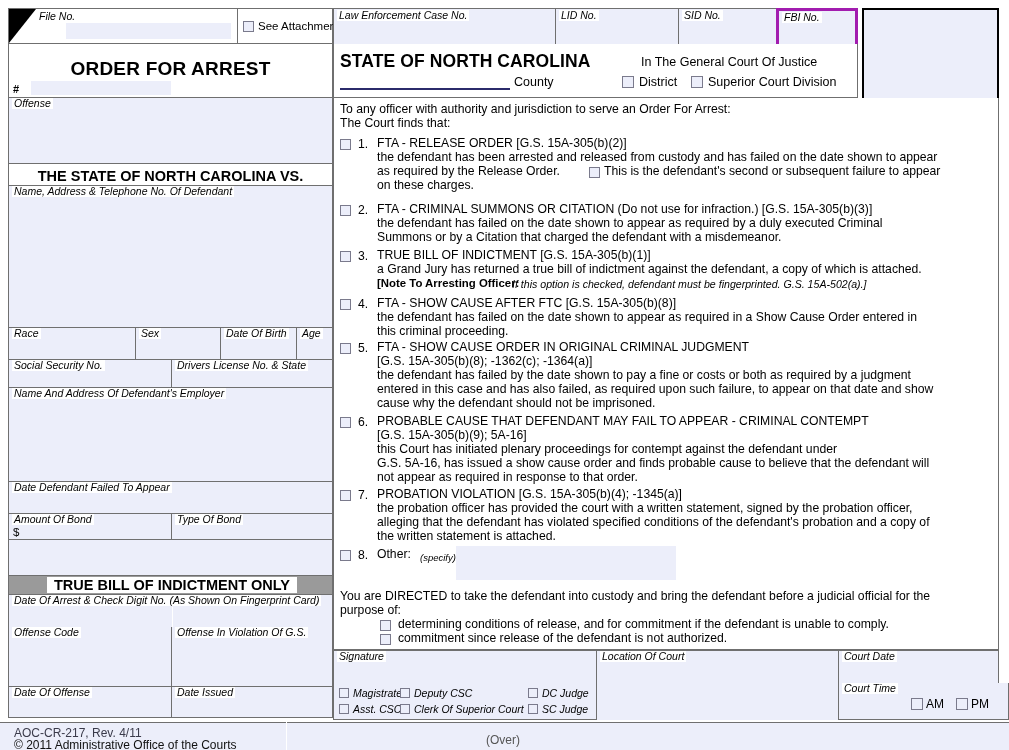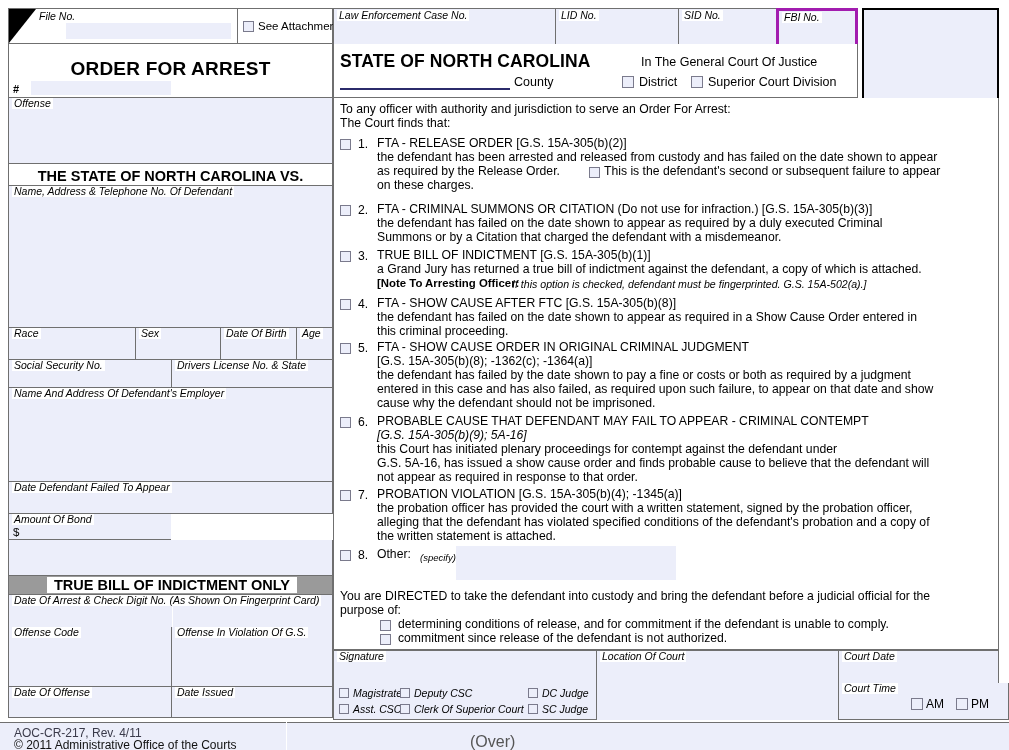--- a/index.html
+++ b/index.html
@@ -63,21 +63,21 @@
     font-size:12.2px;
     line-height:13.6px;
     color:#000;
   }
   .itemnum{font-size:12.2px;}
   .note-b{font-weight:bold;font-size:11.4px;}
   .note-i{font-style:italic;font-size:10.6px;}
   .specify{font-style:italic;font-size:9.5px;}
   .sigopt{font-style:italic;font-size:10.5px;white-space:nowrap;}
   .footer{font-size:12px;color:#3a3a4a;}
-  .over{font-size:16px;color:#555;}
+  .over{font-size:12px;color:#555;margin-left:16px;}
   .ampm{font-size:12px;}
 </style>
 </head>
 <body>
 
 <div id="page" class="abs" style="position:relative;">
 
   <div class="abs" style="left:8px;top:8px;width:230px;height:36px;border:1px solid #6f6f6f;border-right:none;background:#fff;">
     <div class="abs lbl" style="left:30px;top:2px;">File No.</div>
     <div class="abs fill" style="left:57px;top:14px;width:165px;height:16px;"></div>
@@ -164,20 +164,24 @@
 
   <div class="abs" style="left:8px;top:482px;width:325px;height:32px;border:1px solid #6f6f6f;border-top:none;background:#eceefa;">
     <div class="abs lbl" style="left:3px;top:0px;background:#fff;padding:0 2px;">Date Defendant Failed To Appear</div>
     <div class="abs fill" style="left:0;top:12px;width:100%;height:19px;"></div>
   </div>
 
   <div class="abs" style="left:8px;top:514px;width:163px;height:26px;border:1px solid #6f6f6f;border-top:none;border-right:none;background:#eceefa;">
     <div class="abs lbl" style="left:3px;top:0px;background:#fff;padding:0 2px;">Amount Of Bond</div>
     <div class="abs" style="left:4px;top:12px;font-size:11.5px;">$</div>
     <div class="abs fill" style="left:14px;top:12px;width:30px;height:13px;"></div>
+  </div>
+  <div class="abs" style="left:171px;top:514px;width:162px;height:26px;border:1px solid #6f6f6f;border-top:none;background:#eceefa;">
+    <div class="abs lbl" style="left:3px;top:0px;background:#fff;padding:0 2px;">Type Of Bond</div>
+    <div class="abs fill" style="left:0;top:12px;width:100%;height:13px;"></div>
   </div>
 
   <div class="abs" style="left:8px;top:540px;width:325px;height:36px;border:1px solid #6f6f6f;border-top:none;background:#eceefa;"></div>
 
   <div class="abs" style="left:8px;top:576px;width:325px;height:18px;border-left:1px solid #6f6f6f;border-right:1px solid #6f6f6f;background:#9a9a9a;">
     <div class="abs tbio" style="left:38px;top:1px;width:250px;">TRUE BILL OF INDICTMENT ONLY</div>
   </div>
 
   <div class="abs" style="left:8px;top:594px;width:325px;height:33px;border:1px solid #6f6f6f;background:#eceefa;">
     <div class="abs lbl" style="left:3px;top:0px;background:#fff;padding:0 2px;">Date Of Arrest &amp; Check Digit No. (As Shown On Fingerprint Card)</div>
@@ -264,21 +268,21 @@
       <span class="abs bodytxt" style="left:43px;top:14px;">[G.S. 15A-305(b)(8); -1362(c); -1364(a)]</span>
       <span class="abs bodytxt" style="left:43px;top:28px;">the defendant has failed by the date shown to pay a fine or costs or both as required by a judgment</span>
       <span class="abs bodytxt" style="left:43px;top:42px;">entered in this case and has also failed, as required upon such failure, to appear on that date and show</span>
       <span class="abs bodytxt" style="left:43px;top:56px;">cause why the defendant should not be imprisoned.</span>
     </div>
 
     <div class="abs" style="left:0;top:317px;width:100%;">
       <span class="abs cbox" style="left:6px;top:2px;"></span>
       <span class="abs itemnum" style="left:24px;top:0px;">6.</span>
       <span class="abs bodytxt" style="left:43px;top:0px;">PROBABLE CAUSE THAT DEFENDANT MAY FAIL TO APPEAR - CRIMINAL CONTEMPT</span>
-      <span class="abs bodytxt" style="left:43px;top:14px;font-style:italic;">[G.S. 15A-305(b)(9); 5A-16]</span>
+      <span class="abs bodytxt" style="left:43px;top:14px;">[G.S. 15A-305(b)(9); 5A-16]</span>
       <span class="abs bodytxt" style="left:43px;top:28px;">this Court has initiated plenary proceedings for contempt against the defendant under</span>
       <span class="abs bodytxt" style="left:43px;top:42px;">G.S. 5A-16, has issued a show cause order and finds probable cause to believe that the defendant will</span>
       <span class="abs bodytxt" style="left:43px;top:56px;">not appear as required in response to that order.</span>
     </div>
 
     <div class="abs" style="left:0;top:390px;width:100%;">
       <span class="abs cbox" style="left:6px;top:2px;"></span>
       <span class="abs itemnum" style="left:24px;top:0px;">7.</span>
       <span class="abs bodytxt" style="left:43px;top:0px;">PROBATION VIOLATION  [G.S. 15A-305(b)(4); -1345(a)]</span>
       <span class="abs bodytxt" style="left:43px;top:14px;">the probation officer has provided the court with a written statement, signed by the probation officer,</span>

